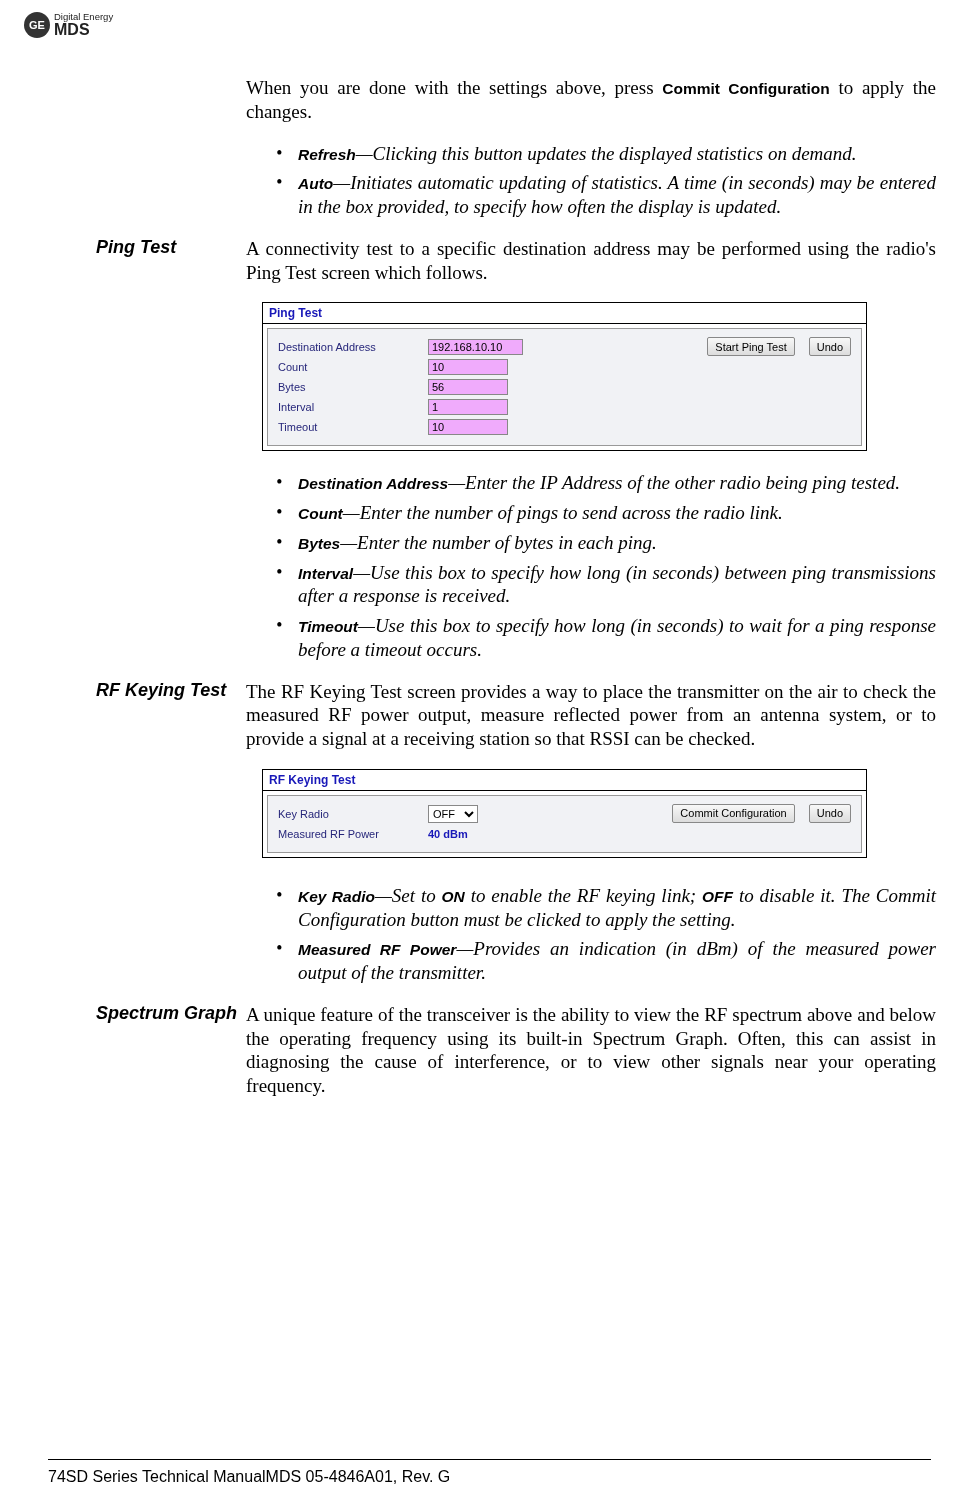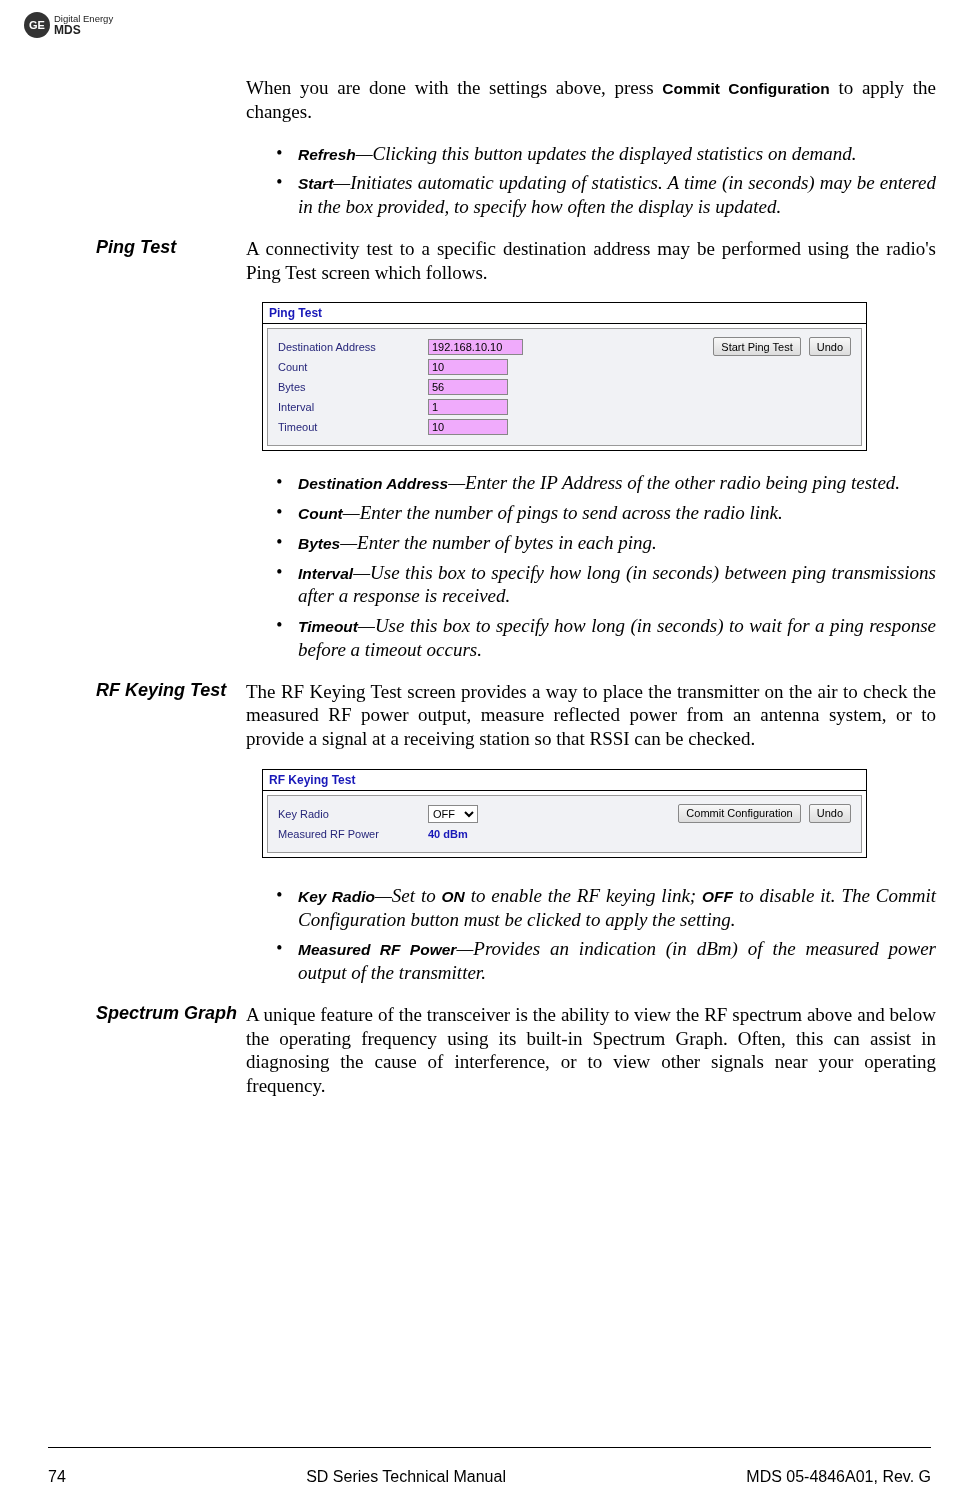--- a/index.html
+++ b/index.html
@@ -33,21 +33,21 @@
       font-size: 11px;
     }
     .logo-text {
       font-family: Arial, sans-serif;
       font-size: 9.5px;
       line-height: 1.0;
       color: #222;
     }
     .logo-text .mds {
       font-weight: bold;
-      font-size: 12px;
+      font-size: 16px;
     }
     .content {
       margin-top: 56px;
       margin-left: 198px;
       width: 690px;
     }
     .body-text {
       font-size: 19px;
       line-height: 1.25;
       text-align: justify;
@@ -129,21 +129,21 @@
       font-size: 11px;
       padding: 0 3px;
       border: 1px solid #888;
       background: #f0abfc;
     }
     .panel-buttons {
       position: absolute;
       right: 10px;
       top: 8px;
       display: flex;
-      gap: 8px;
+      gap: 14px;
     }
     .win-btn {
       font-family: Arial, sans-serif;
       font-size: 11px;
       padding: 1px 7px;
       background: linear-gradient(#f8f8f8, #dcdcdc);
       border: 1px solid #888;
       border-radius: 2px;
       height: 19px;
       display: flex;
@@ -163,23 +163,22 @@
       font-size: 11px;
       color: #1818b8;
       font-weight: bold;
     }
     .footer {
       position: absolute;
       bottom: 12px;
       left: 48px;
       right: 48px;
       border-top: 1px solid #000;
-      padding-top: 20px;
-      display: flex;
-      justify-content: space-between;
+      padding-top: 8px;
+      display: flex;
       font-family: Arial, sans-serif;
       font-size: 16px;
     }
   </style>
 </head>
 <body>
 
 <div class="header-logo">
   <div class="ge-circle">
       <span>GE</span>
@@ -190,21 +189,21 @@
   </div>
 </div>
 
 <div class="content">
   <p class="body-text">
     <span>When you are done with the settings above, press </span><span class="bold-term">Commit Configuration</span><span> to apply the changes.</span>
   </p>
 
   <ul class="bullets">
     <li><span class="bold-term-inline">Refresh</span><span>—Clicking this button updates the displayed statistics on demand.</span></li>
-    <li><span class="bold-term-inline">Start</span><span>—Initiates automatic updating of statistics. A time (in seconds) may be entered in the box provided, to specify how often the display is updated.</span></li>
+    <li><span class="bold-term-inline">Auto</span><span>—Initiates automatic updating of statistics. A time (in seconds) may be entered in the box provided, to specify how often the display is updated.</span></li>
   </ul>
 </div>
 
 <div class="section">
   <div class="side-heading" style="top:0;">Ping Test</div>
   <div class="content" style="margin-top:0;">
     <p class="body-text">A connectivity test to a specific destination address may be performed using the radio's Ping Test screen which follows.</p>
 
     <div class="panel">
       <div class="panel-header">Ping Test</div>

